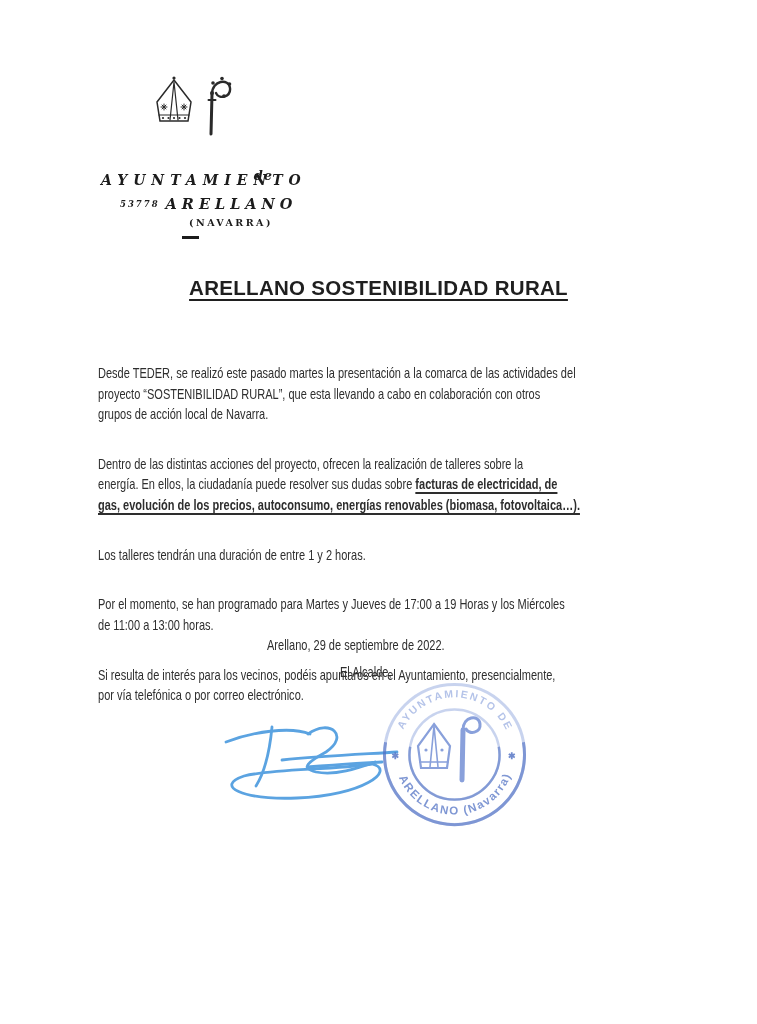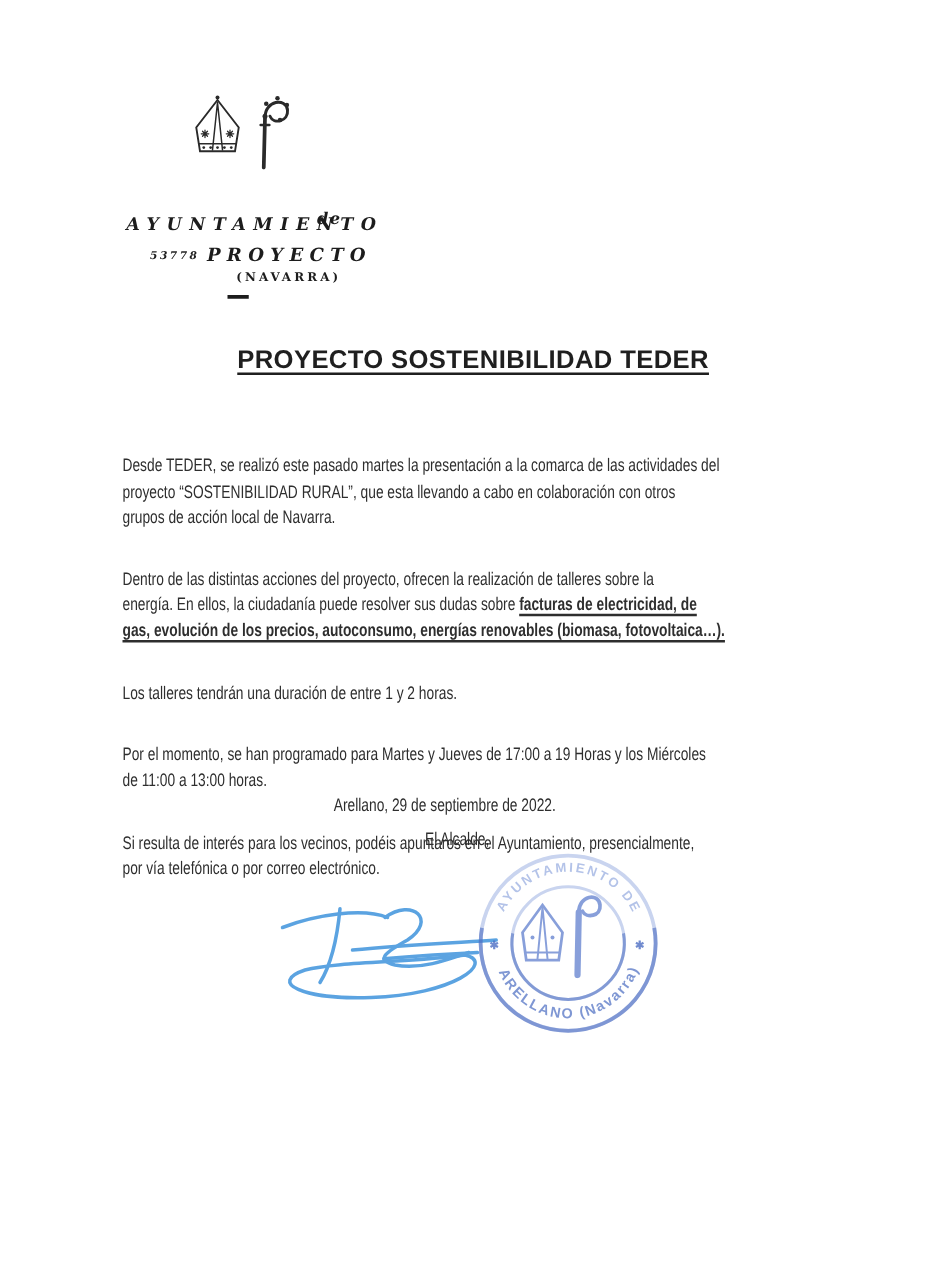--- a/index.html
+++ b/index.html
@@ -76,26 +76,26 @@
           <circle cx="74" cy="22" r="1.8"></circle>
         <circle cx="62" cy="19" r="2"></circle>
       </g>
       <path d="M58.5,26 h7" stroke-width="2"></path>
     </g>
   </svg>
 
   <div class="abs lh-text lh-org">AYUNTAMIENTO</div>
   <div class="abs lh-text lh-de">de</div>
   <div class="abs lh-text lh-row3">
-    <span class="lh-cp">53778</span><span class="lh-town">PROYECTO</span>
+    <span class="lh-cp">53778</span><span class="lh-town">ARELLANO</span>
   </div>
   <div class="abs lh-nav">(NAVARRA)</div>
   <div class="abs lh-dash"></div>
 
-  <div class="abs doc-title">PROYECTO SOSTENIBILIDAD TEDER</div>
+  <div class="abs doc-title">ARELLANO SOSTENIBILIDAD RURAL</div>
 
   <div class="abs body-block">
     <p>Desde TEDER, se realizó este pasado martes la presentación a la comarca de las actividades del
 proyecto “SOSTENIBILIDAD RURAL”, que esta llevando a cabo en colaboración con otros
 grupos de acción local de Navarra.</p>
     <p><span>Dentro de las distintas acciones del proyecto, ofrecen la realización de talleres sobre la
 energía. En ellos, la ciudadanía puede resolver sus dudas sobre </span><span class="emph">facturas de electricidad, de
 gas, evolución de los precios, autoconsumo, energías renovables (biomasa, fotovoltaica…).</span></p>
     <p>Los talleres tendrán una duración de entre 1 y 2 horas.</p>
     <p>Por el momento, se han programado para Martes y Jueves de 17:00 a 19 Horas y los Miércoles

